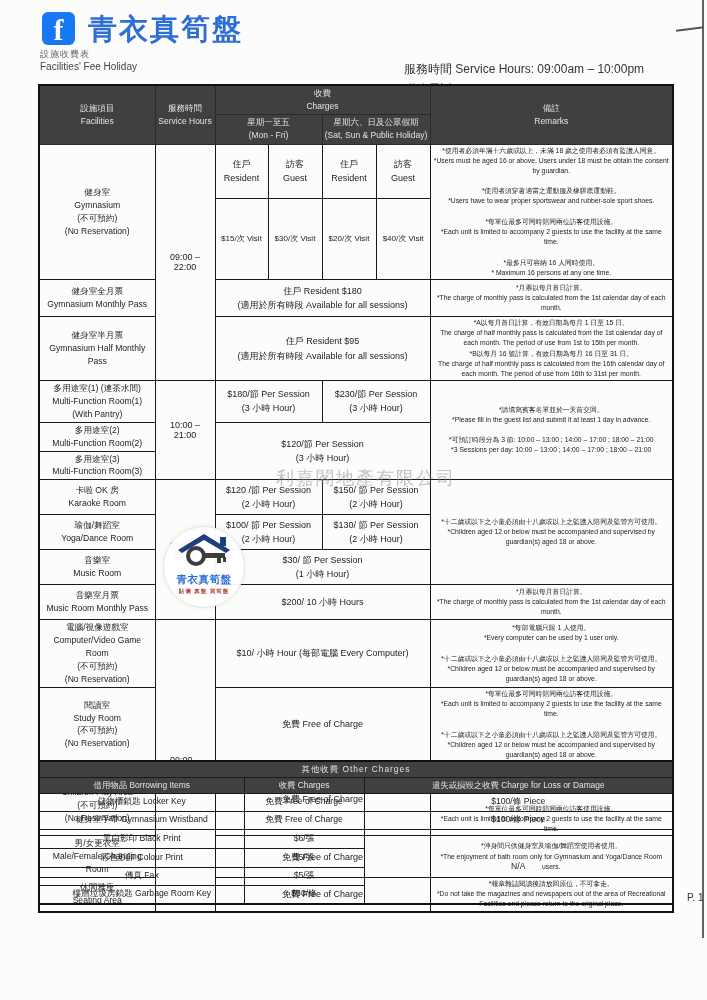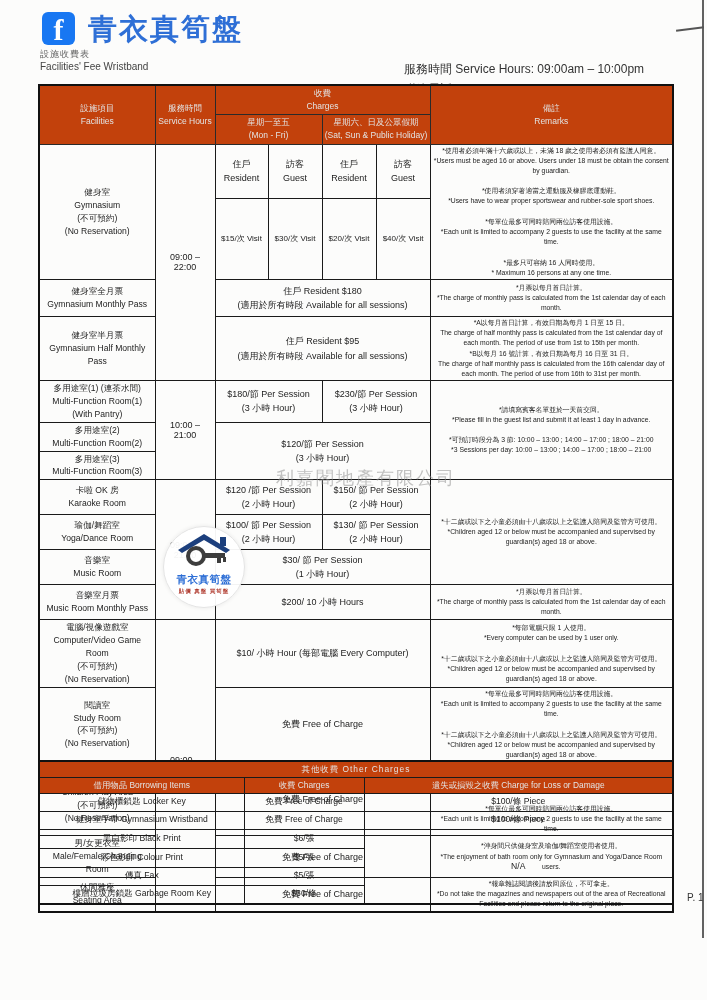--- a/index.html
+++ b/index.html
@@ -21,21 +21,21 @@
   .gv-l2{font-size:7px;letter-spacing:1.2px;color:#9aa896;}
   .gv-l3{font-size:7.5px;letter-spacing:4px;color:#a0a89c;margin-top:1px;}
   .hdr-right{left:404px;top:44px;width:260px;font-size:12px;color:#333;line-height:1.7;margin-top:15px;}
 
   
   table{border-collapse:collapse;table-layout:fixed;}
   .main{left:38px;top:84px;width:634px;}
   .main td,.main th{border:1px solid #1a1a1a;padding:1px 2px;vertical-align:middle;
                     text-align:center;overflow:hidden;}
   .main{border:2px solid #111;}
-  th.dark,td.dark{background:#c2410c;color:#e3e3e3;font-weight:normal;font-size:8.5px;
+  th.dark,td.dark{background:#404040;color:#e3e3e3;font-weight:normal;font-size:8.5px;
                   line-height:1.5;border-color:#2a2a2a;}
   .fac{font-size:8.6px;line-height:1.5;}
   .hrs{font-size:9px;}
   .prc{font-size:9px;line-height:1.6;}
   .prc-sm{font-size:8px;line-height:1.5;}
   .rem{font-size:6.8px;line-height:1.5;text-align:left;padding:3px 4px;color:#222;}
 
   
   .oc{left:38px;top:760px;width:634px;border:2px solid #111;}
   .oc td,.oc th{border:1px solid #1a1a1a;padding:1px 3px;text-align:center;font-size:8.6px;}
@@ -56,21 +56,21 @@
   .scan-mark{left:676px;top:28px;width:28px;height:2px;background:#555;transform:rotate(-7deg);}
 </style>
 </head>
 <body>
 
 <div class="page">
 
   <div class="abs fb-badge">f</div>
   <div class="abs brand-name">青衣真筍盤</div>
   <div class="abs sub-zh">設施收費表</div>
-  <div class="abs sub-en">Facilities'  Fee Wristband</div>
+  <div class="abs sub-en">Facilities'  Fee Holiday</div>
 
 
   <div class="abs hdr-right">
     <div>服務時間 Service Hours: 09:00am – 10:00pm</div>
     <div>聯絡電話 Contact Number: 2219 3078</div>
   </div>
 
   <table class="abs main">
     <colgroup>
       <col style="width:116px">

